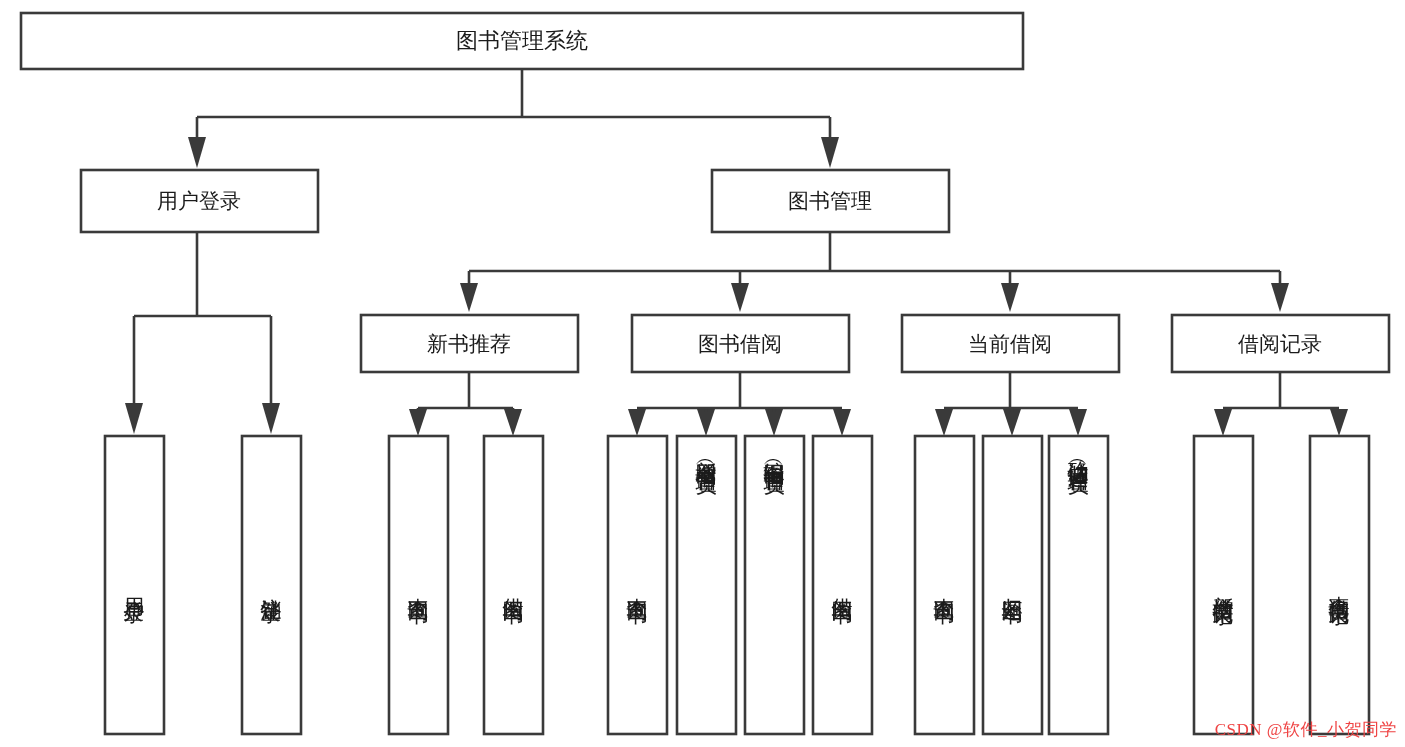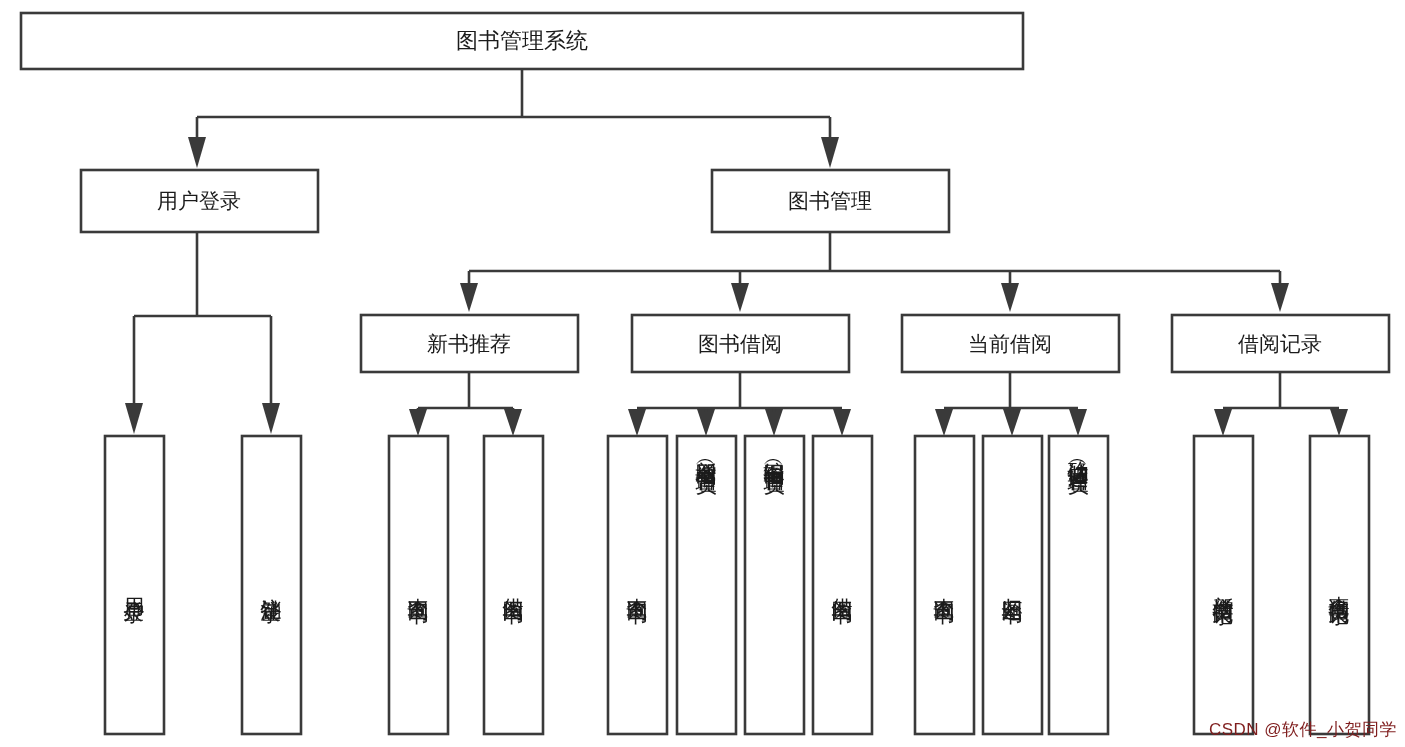--- a/index.html
+++ b/index.html
@@ -69,23 +69,23 @@
     white-space: nowrap;
     pointer-events: none;
     display: flex;
     align-items: center;
     justify-content: center;
   }
   .watermark {
     position: absolute;
     right: 8px;
     bottom: 6px;
-    font-family: Liberation Sans, sans-serif;
+    font-family: Liberation Serif, serif;
     font-size: 17px;
-    color: #7f1d1d;
+    color: #ef4444;
     letter-spacing: 0.5px;
     white-space: nowrap;
   }
 </style>
 </head>
 <body>
 
 <div id="diagram-root">
 
   <svg id="tree-svg" viewBox="0 0 1405 747">

